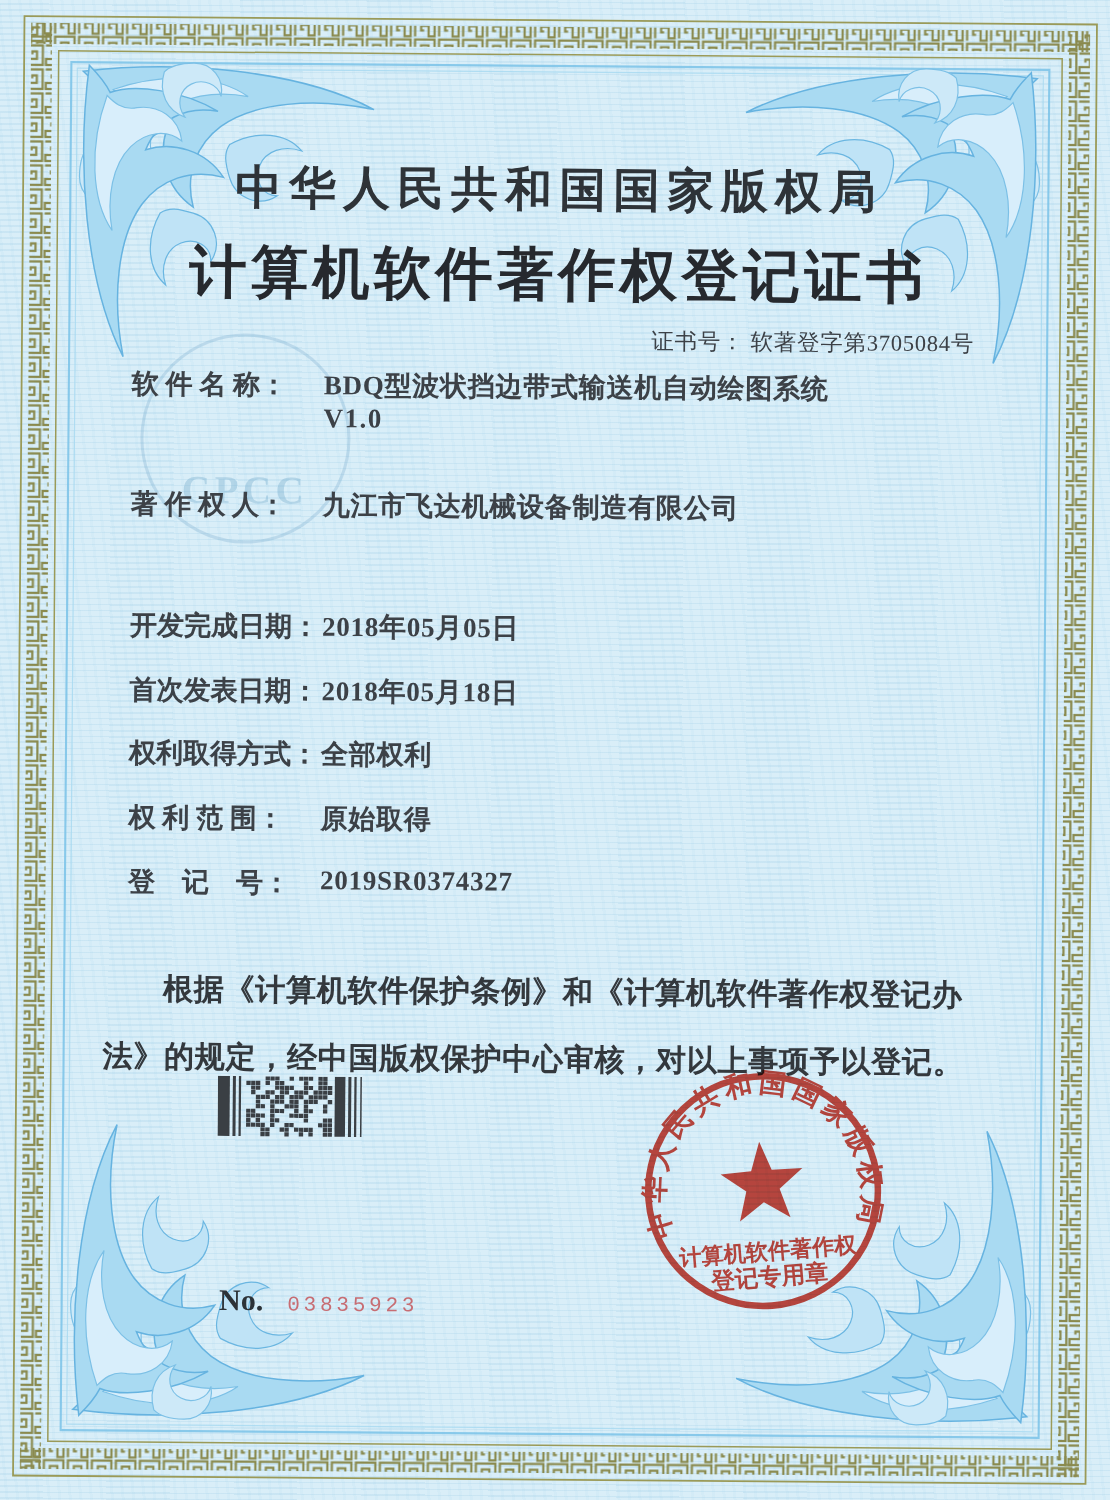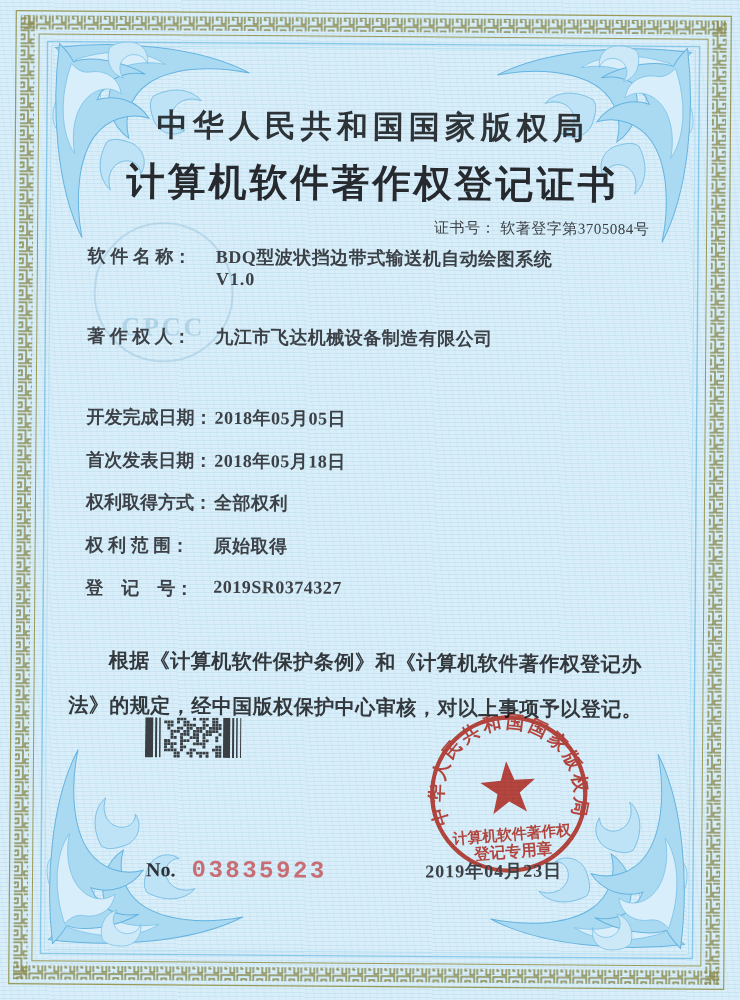--- a/index.html
+++ b/index.html
@@ -48,22 +48,22 @@
   .seal{
     position:absolute;left:424px;top:706px;width:174px;height:174px;
     transform:rotate(-5deg);mix-blend-mode:multiply;opacity:0.93;
   }
   .seal-date{
     left:428px;top:858px;font-size:18px;color:#3b4046;letter-spacing:1px;
     font-weight:600;transform:rotate(-0.8deg);
   }
   .serial{left:149px;top:858px;font-size:20px;color:#2c3237;font-weight:600;}
   .serial .num{
-    margin-left:16px;color:#c76d73;font-size:24px;letter-spacing:2.5px;
-    font-family:"Liberation Mono","DejaVu Sans Mono",monospace;font-weight:700;text-align:right;
+    margin-left:16px;color:#c76d73;font-size:14px;letter-spacing:2.5px;
+    font-family:"Liberation Mono","DejaVu Sans Mono",monospace;font-weight:400;text-align:right;
   }
 </style>
 </head>
 <body>
 
 <div class="paper">
 <div class="inner">
 
   <svg class="frame-svg" width="740" height="1000" viewBox="0 0 740 1000">
     <defs>
@@ -283,20 +283,19 @@
     <circle cx="100" cy="100" r="88" fill="none" stroke="#d23c30" stroke-width="5"></circle>
     <path id="ringPath" d="M 30,130 A 76,76 0 1 1 170,130" fill="none"></path>
     <text font-size="21" font-weight="700" fill="#d23c30" letter-spacing="4" font-family="'Liberation Serif','DejaVu Serif',serif">
       <textPath href="#ringPath" startOffset="2">中华人民共和国国家版权局</textPath>
     </text>
     <polygon fill="#d23c30" points="100,62 107.9,84.1 131.4,84.8 112.8,99.2 119.4,121.7 100,108.5 80.6,121.7 87.2,99.2 68.6,84.8 92.1,84.1"></polygon>
     <text x="100" y="152" text-anchor="middle" font-size="17" font-weight="700" fill="#d23c30" font-family="'Liberation Serif','DejaVu Serif',serif">计算机软件著作权</text>
     <text x="100" y="172" text-anchor="middle" font-size="18" font-weight="700" fill="#d23c30" font-family="'Liberation Serif','DejaVu Serif',serif">登记专用章</text>
   </svg>
 
-  <div class="abs seal-date">2019年04月23日</div>
 
   <div class="abs serial">
     <span>No.</span><span class="num">03835923</span>
   </div>
 
 </div>
 </div>
 
 </body></html>

